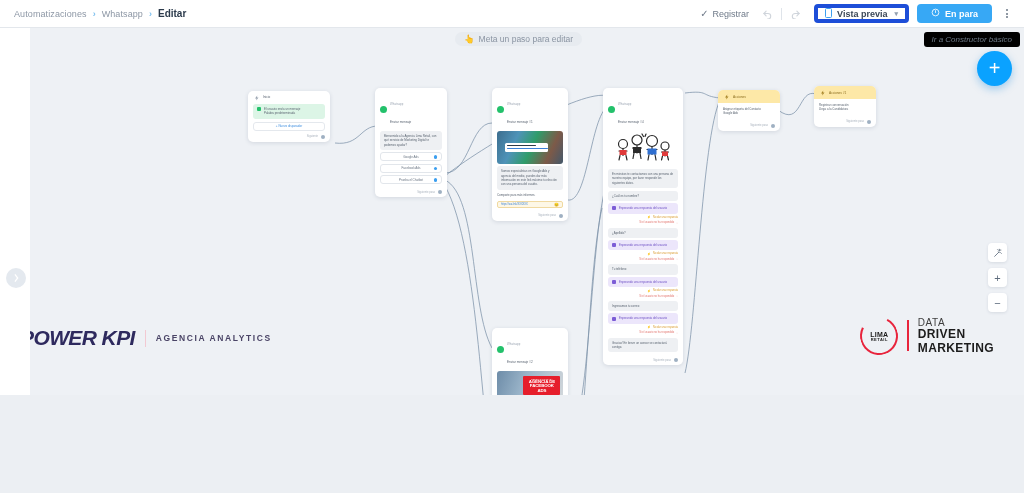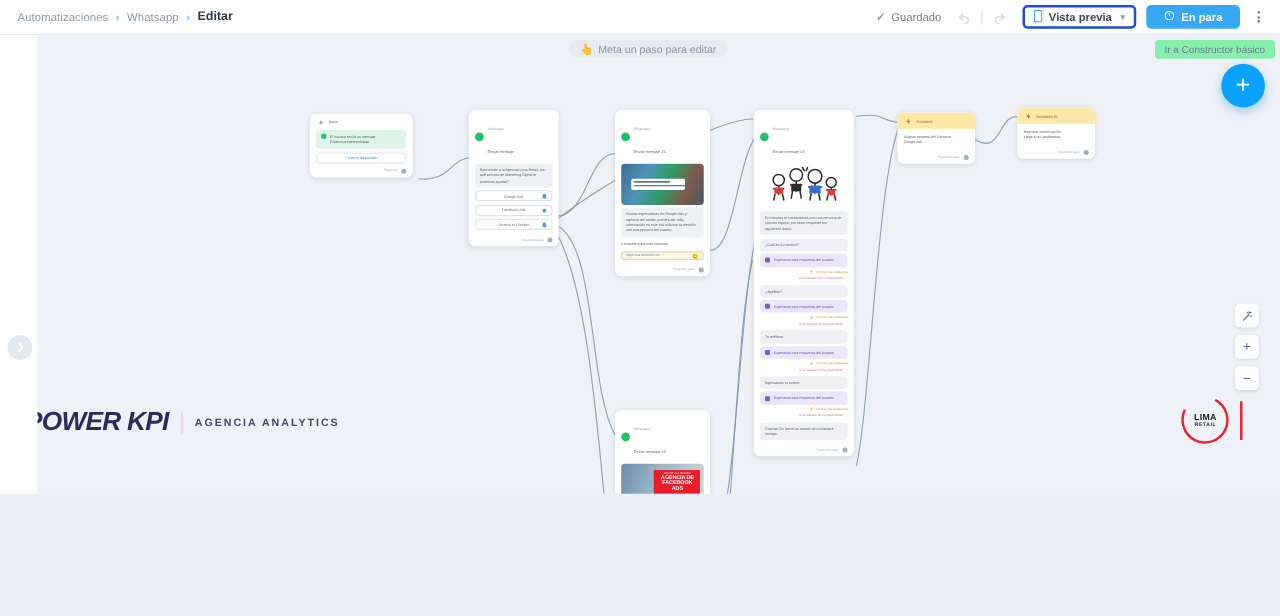--- a/index.html
+++ b/index.html
@@ -25,21 +25,21 @@
   .topbar-right { margin-left: auto; display: flex; align-items: center; gap: 8px; margin-right: 10px; }
   .saved { display: flex; align-items: center; gap: 4px; font-size: 9px; color: #6f7a89; }
   .check-glyph { color: #6f7a89; font-size: 10px; }
   .undo-redo { display: flex; align-items: center; gap: 7px; padding: 0 4px; }
   .ur-btn { width: 13px; height: 13px; opacity: .45; display:flex; align-items:center; justify-content:center;}
   .vline { width: 1px; height: 12px; background: #dfe4ea; }
 
   .btn-preview {
     display: flex; align-items: center; gap: 5px;
     height: 19px; padding: 0 7px; background: #fff;
-    border: 2px solid #1d4ed8; border-radius: 4px;
+    border: 4px solid #1d4ed8; border-radius: 4px;
     font-size: 9px; color: #3b4757; font-weight: bold;
   }
   .btn-preview .caret { font-size: 7px; color: #93a0b0; margin-left: 2px; }
   .btn-live {
     display: flex; align-items: center; gap: 5px;
     height: 19px; padding: 0 14px; background: #37a8f5;
     border-radius: 4px; font-size: 9px; color: #fff; font-weight: bold;
   }
   .kebab { display: flex; flex-direction: column; gap: 1.5px; align-items: center; padding: 2px 6px; }
   .kebab i { width: 2px; height: 2px; background: #6b7786; border-radius: 50%; display: block; }
@@ -57,22 +57,22 @@
   }
 
   .pill-hint {
     position: absolute; left: 425px; top: 4px;
     display: flex; align-items: center; gap: 4px;
     background: #e7ebf0; border-radius: 9px; padding: 2px 9px;
     font-size: 8.5px; color: #8a94a2;
   }
   .pill-basic {
     position: absolute; right: 4px; top: 4px;
-    background: #86efac; border-radius: 3px; padding: 3px 8px;
-    font-size: 8px; color: #6e7a88;
+    background: #000000; border-radius: 3px; padding: 3px 8px;
+    font-size: 8px; color: #6e7a88; font-style: italic;
   }
 
   .fab {
     position: absolute; right: 12px; top: 23px; width: 35px; height: 35px;
     border-radius: 50%; background: #0aa2ff; color: #fff;
     display: flex; align-items: center; justify-content: center;
     font-size: 20px; font-weight: 300; box-shadow: 0 3px 8px rgba(10,130,220,.35);
   }
   .zoomstack { position: absolute; right: 17px; top: 215px; display: flex; flex-direction: column; gap: 6px; }
   .zbtn {
@@ -193,21 +193,21 @@
       <span class="bc-item">Automatizaciones</span>
       <span class="bc-sep">›</span>
       <span class="bc-item">Whatsapp</span>
       <span class="bc-sep">›</span>
       <span class="bc-current">Editar</span>
     </div>
 
     <div class="topbar-right">
       <div class="saved">
         <span class="check-glyph">✓</span>
-        <span>Guardado</span>
+        <span>Registrar</span>
       </div>
       <div class="undo-redo">
         <span class="ur-btn">
           <svg width="11" height="11" viewBox="0 0 24 24" fill="none" stroke="#97a2b0" stroke-width="2.4" stroke-linecap="round">
               <path d="M9 7 4 12l5 5"></path>
               <path d="M4 12h9a6 6 0 0 1 0 12h-1"></path>
             </svg>
         </span>
         <span class="vline"></span>
         <span class="ur-btn">
@@ -259,20 +259,25 @@
       <span class="wm-da">AGENCIA ANALYTICS</span>
     </div>
     <div class="wm-right">
       <div class="lima-ring">
         <div class="lima-txt">
           <div class="lima-1">LIMA</div>
           <div class="lima-2">RETAIL</div>
         </div>
       </div>
       <span class="ddm-bar"></span>
+      <div class="ddm">
+        <div class="ddm-1">DATA</div>
+        <div class="ddm-2">DRIVEN</div>
+        <div class="ddm-3">MARKETING</div>
+      </div>
     </div>
 
     <svg class="edges" viewBox="0 0 994 465">
       <path d="M305 115 C 330 118, 330 98, 348 98"></path>
       <path d="M415 145 C 440 145, 440 95, 462 95"></path>
       <path d="M415 152 C 448 168, 440 280, 462 320"></path>
       <path d="M415 158 C 450 220, 452 420, 465 455"></path>
       <path d="M415 148 C 450 120, 552 60, 578 68"></path>
       <path d="M538 172 C 558 175, 560 90, 578 78"></path>
       <path d="M538 408 C 560 405, 560 200, 578 150"></path>

